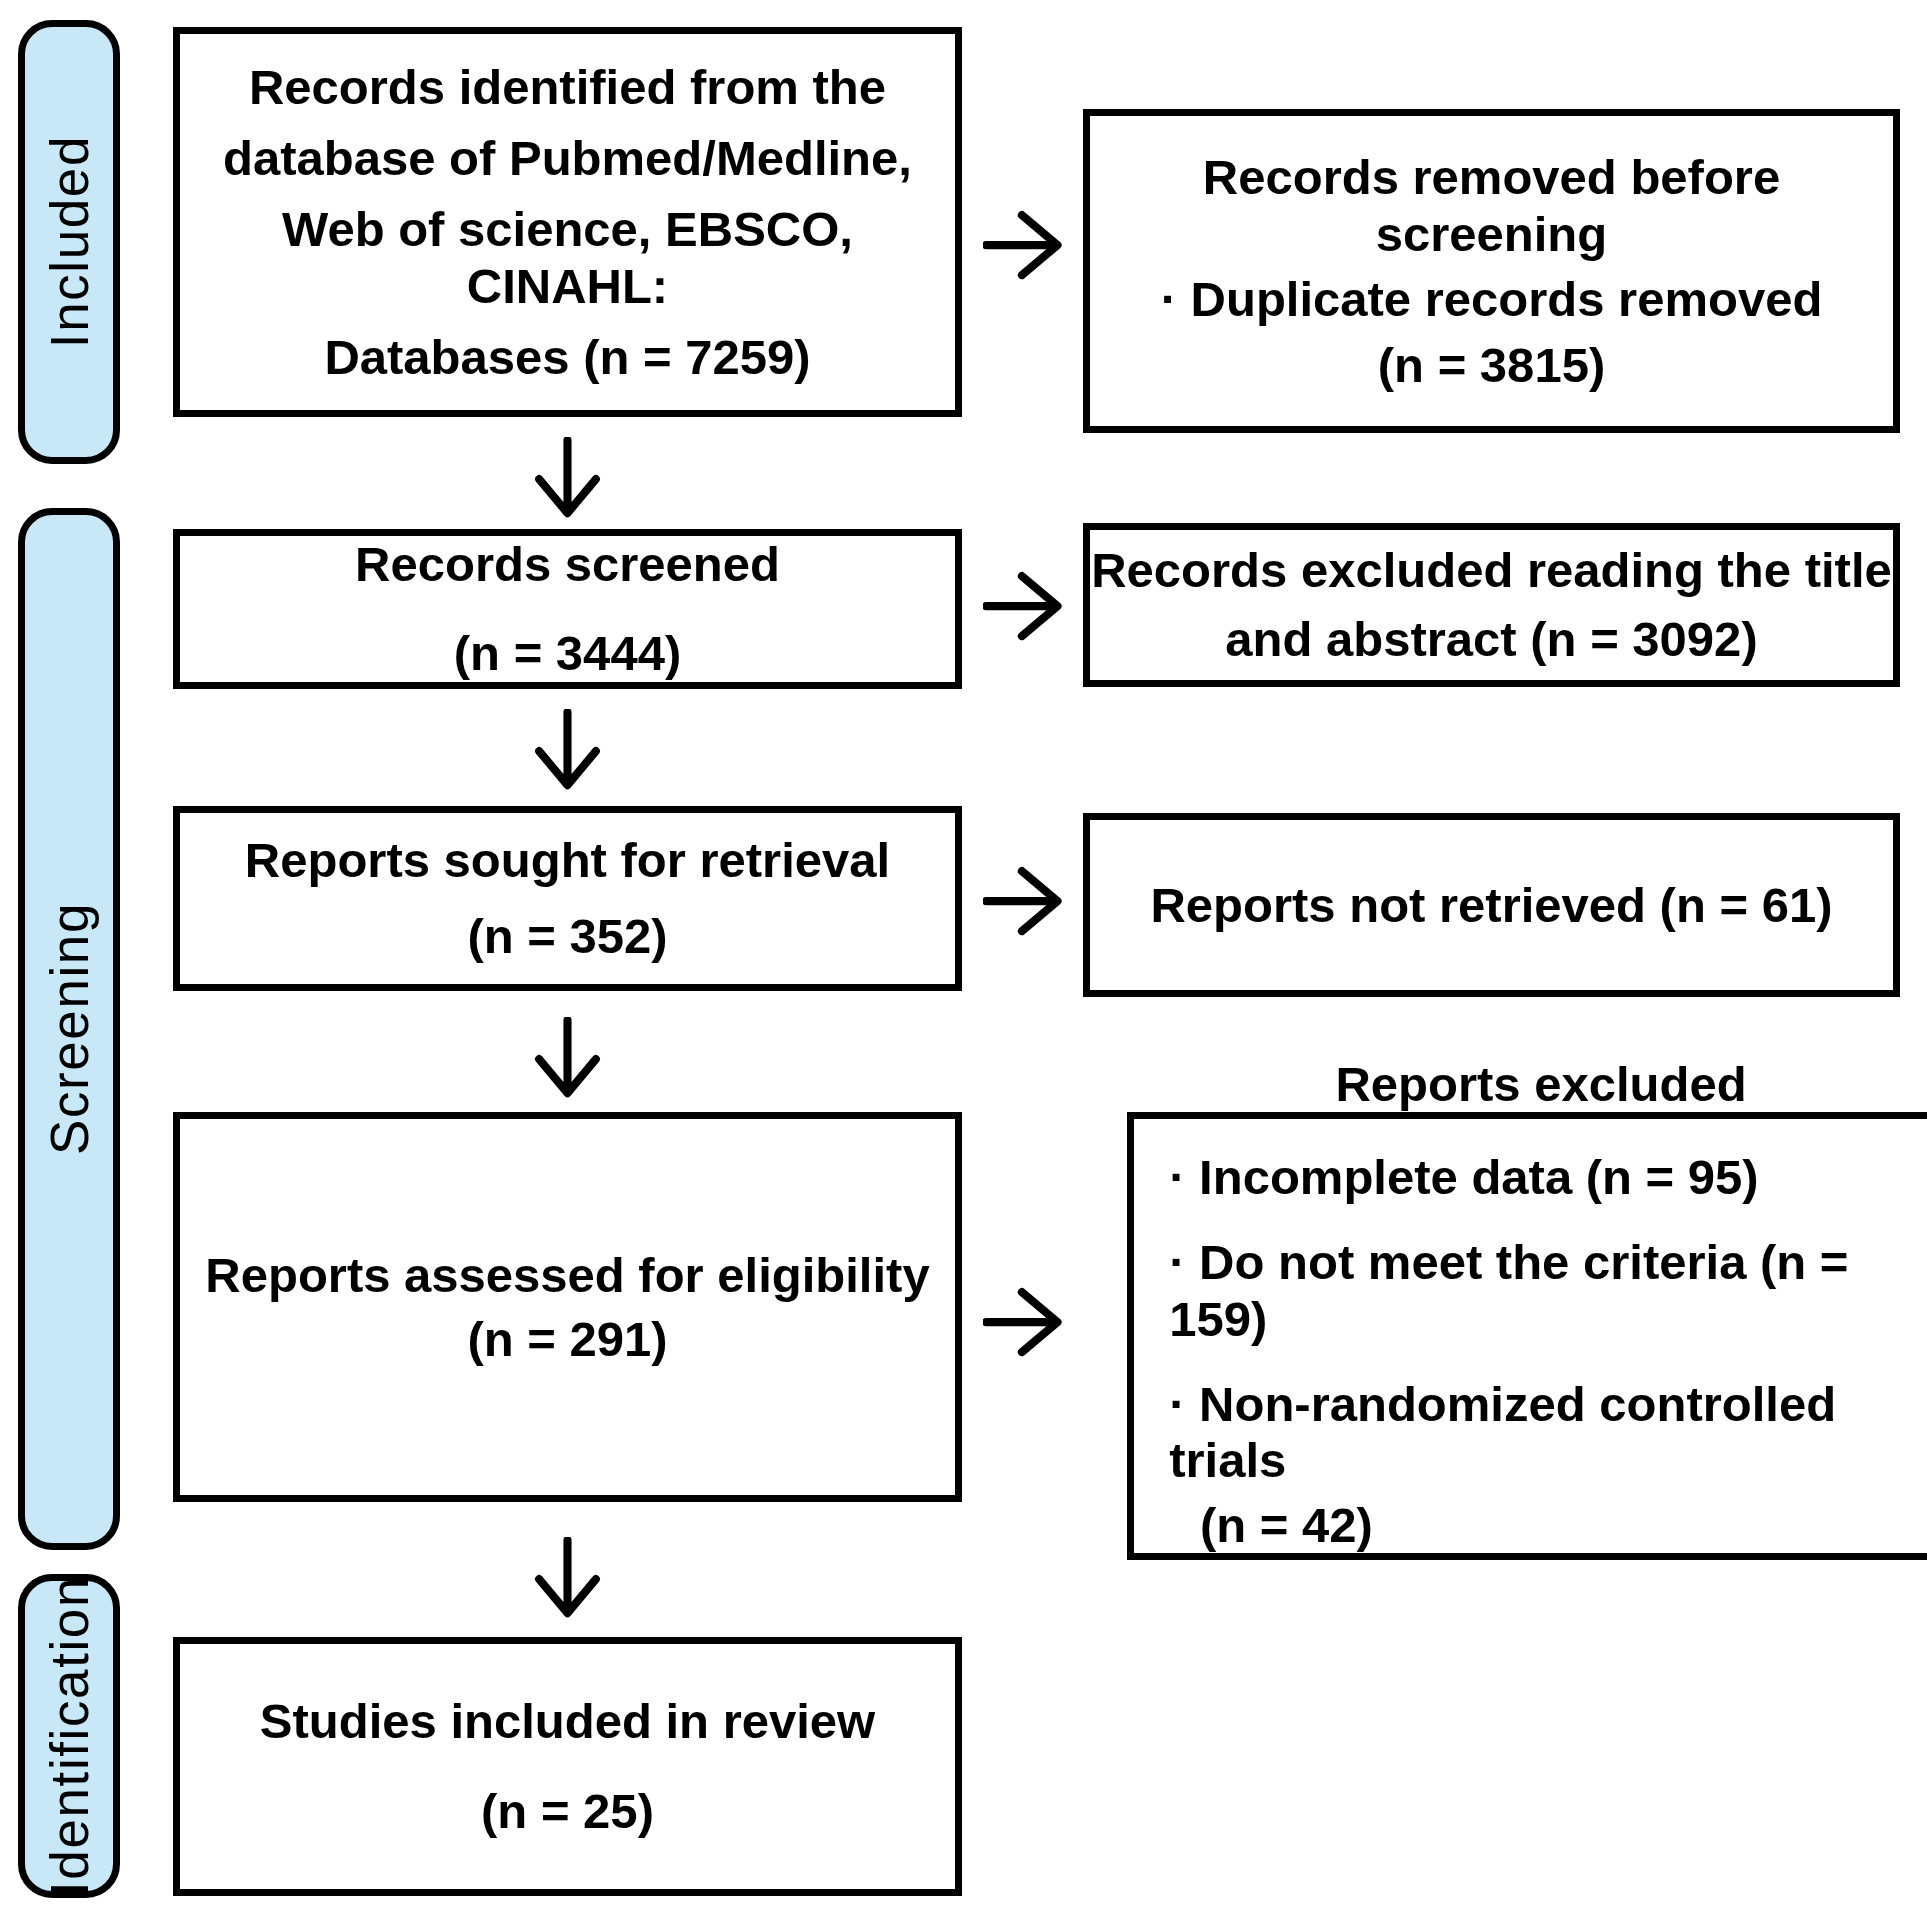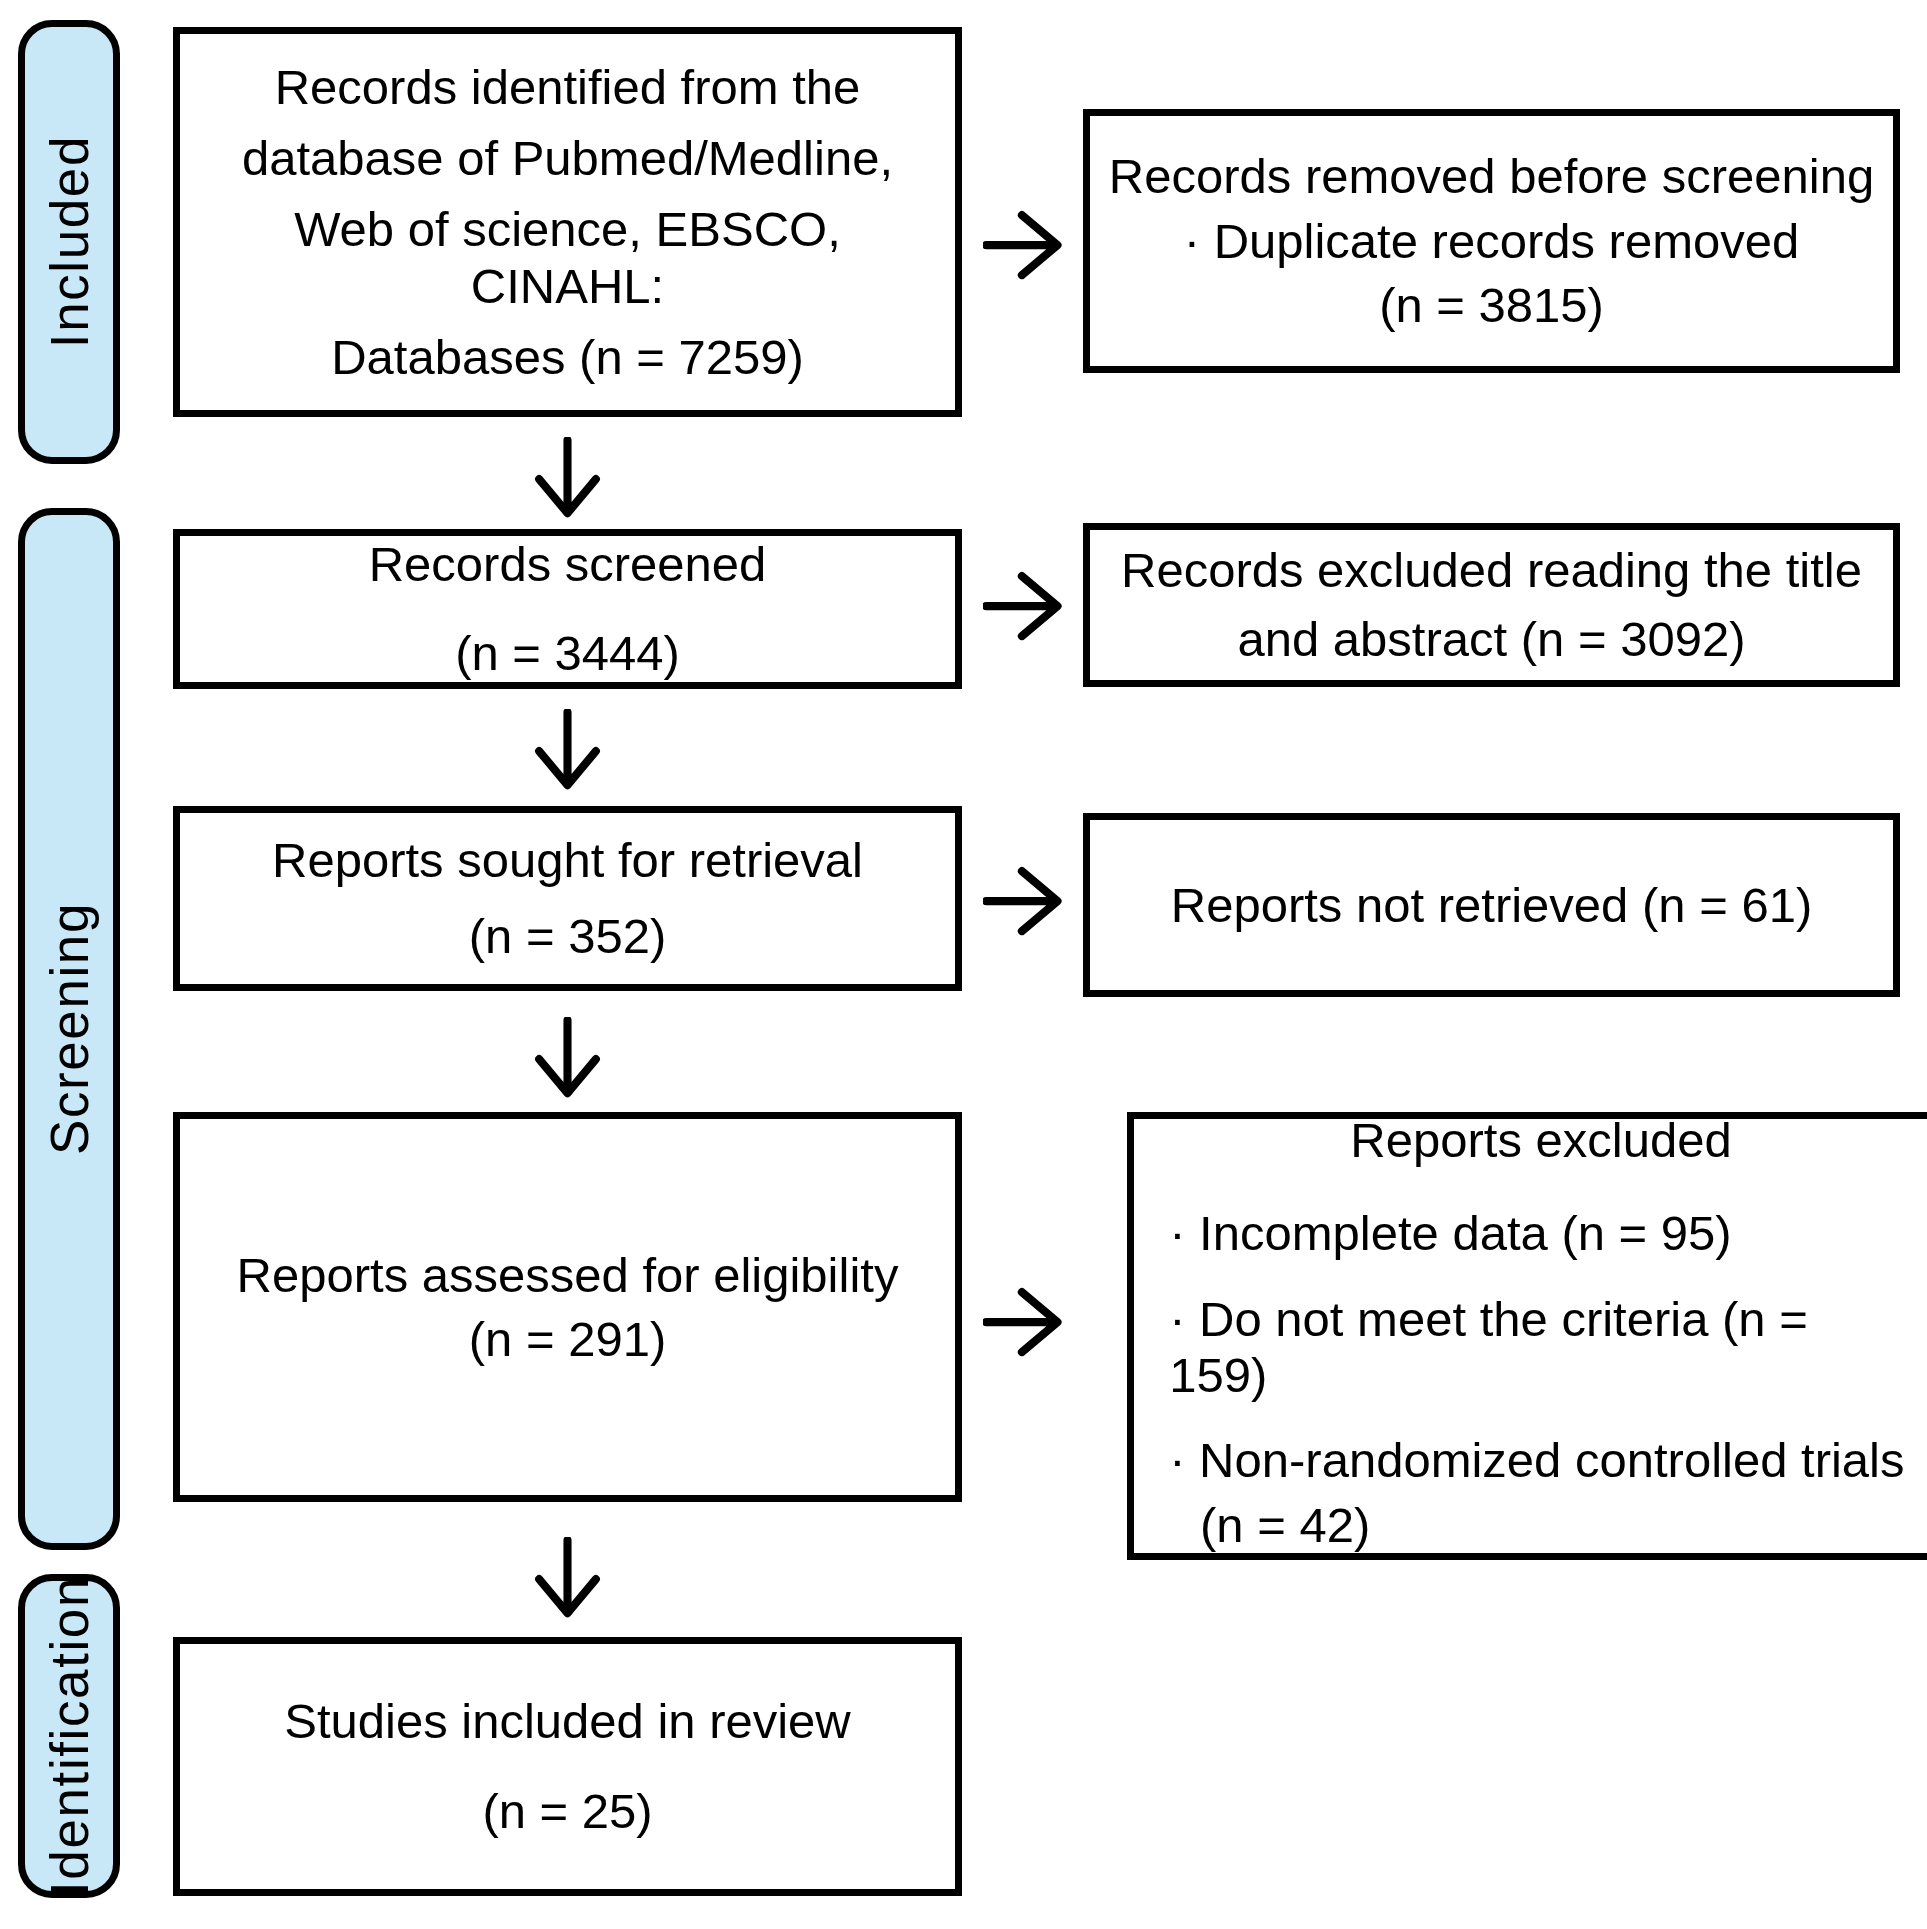--- a/index.html
+++ b/index.html
@@ -30,20 +30,21 @@
     position: absolute;
     background: #ffffff;
     border: 7.3px solid #000000;
     display: flex;
     flex-direction: column;
     justify-content: space-evenly;
     align-items: center;
     text-align: center;
     font-size: 49px;
     line-height: 1.15;
+    font-weight: bold;
   }
   .box > div { width: 100%; }
   .box.center-pack { justify-content: center; gap: 8px; }
   .box.r4 {
     justify-content: flex-end;
     align-items: stretch;
     text-align: left;
     padding: 23px 21px 0 32px;
     margin-left: 44px;
   }
@@ -87,21 +88,21 @@
 <div class="box center-pack" style="left:173px; top:1112px; width:789px; height:390px;">
   <div>Reports assessed for eligibility</div>
   <div>(n = 291)</div>
 </div>
 
 <div class="box" style="left:173px; top:1637px; width:789px; height:259px; padding:16px 12px;">
   <div>Studies included in review</div>
   <div>(n = 25)</div>
 </div>
 
-<div class="box" style="left:1083px; top:109px; width:817px; height:264px; padding:24px 12px;">
+<div class="box" style="left:1083px; top:109px; width:817px; height:324px; padding:24px 12px;">
   <div>Records removed before screening</div>
   <div>· Duplicate records removed</div>
   <div>(n = 3815)</div>
 </div>
 
 <div class="box" style="left:1083px; top:523px; width:817px; height:164px;">
   <div>Records excluded reading the title</div>
   <div>and abstract (n = 3092)</div>
 </div>
 

